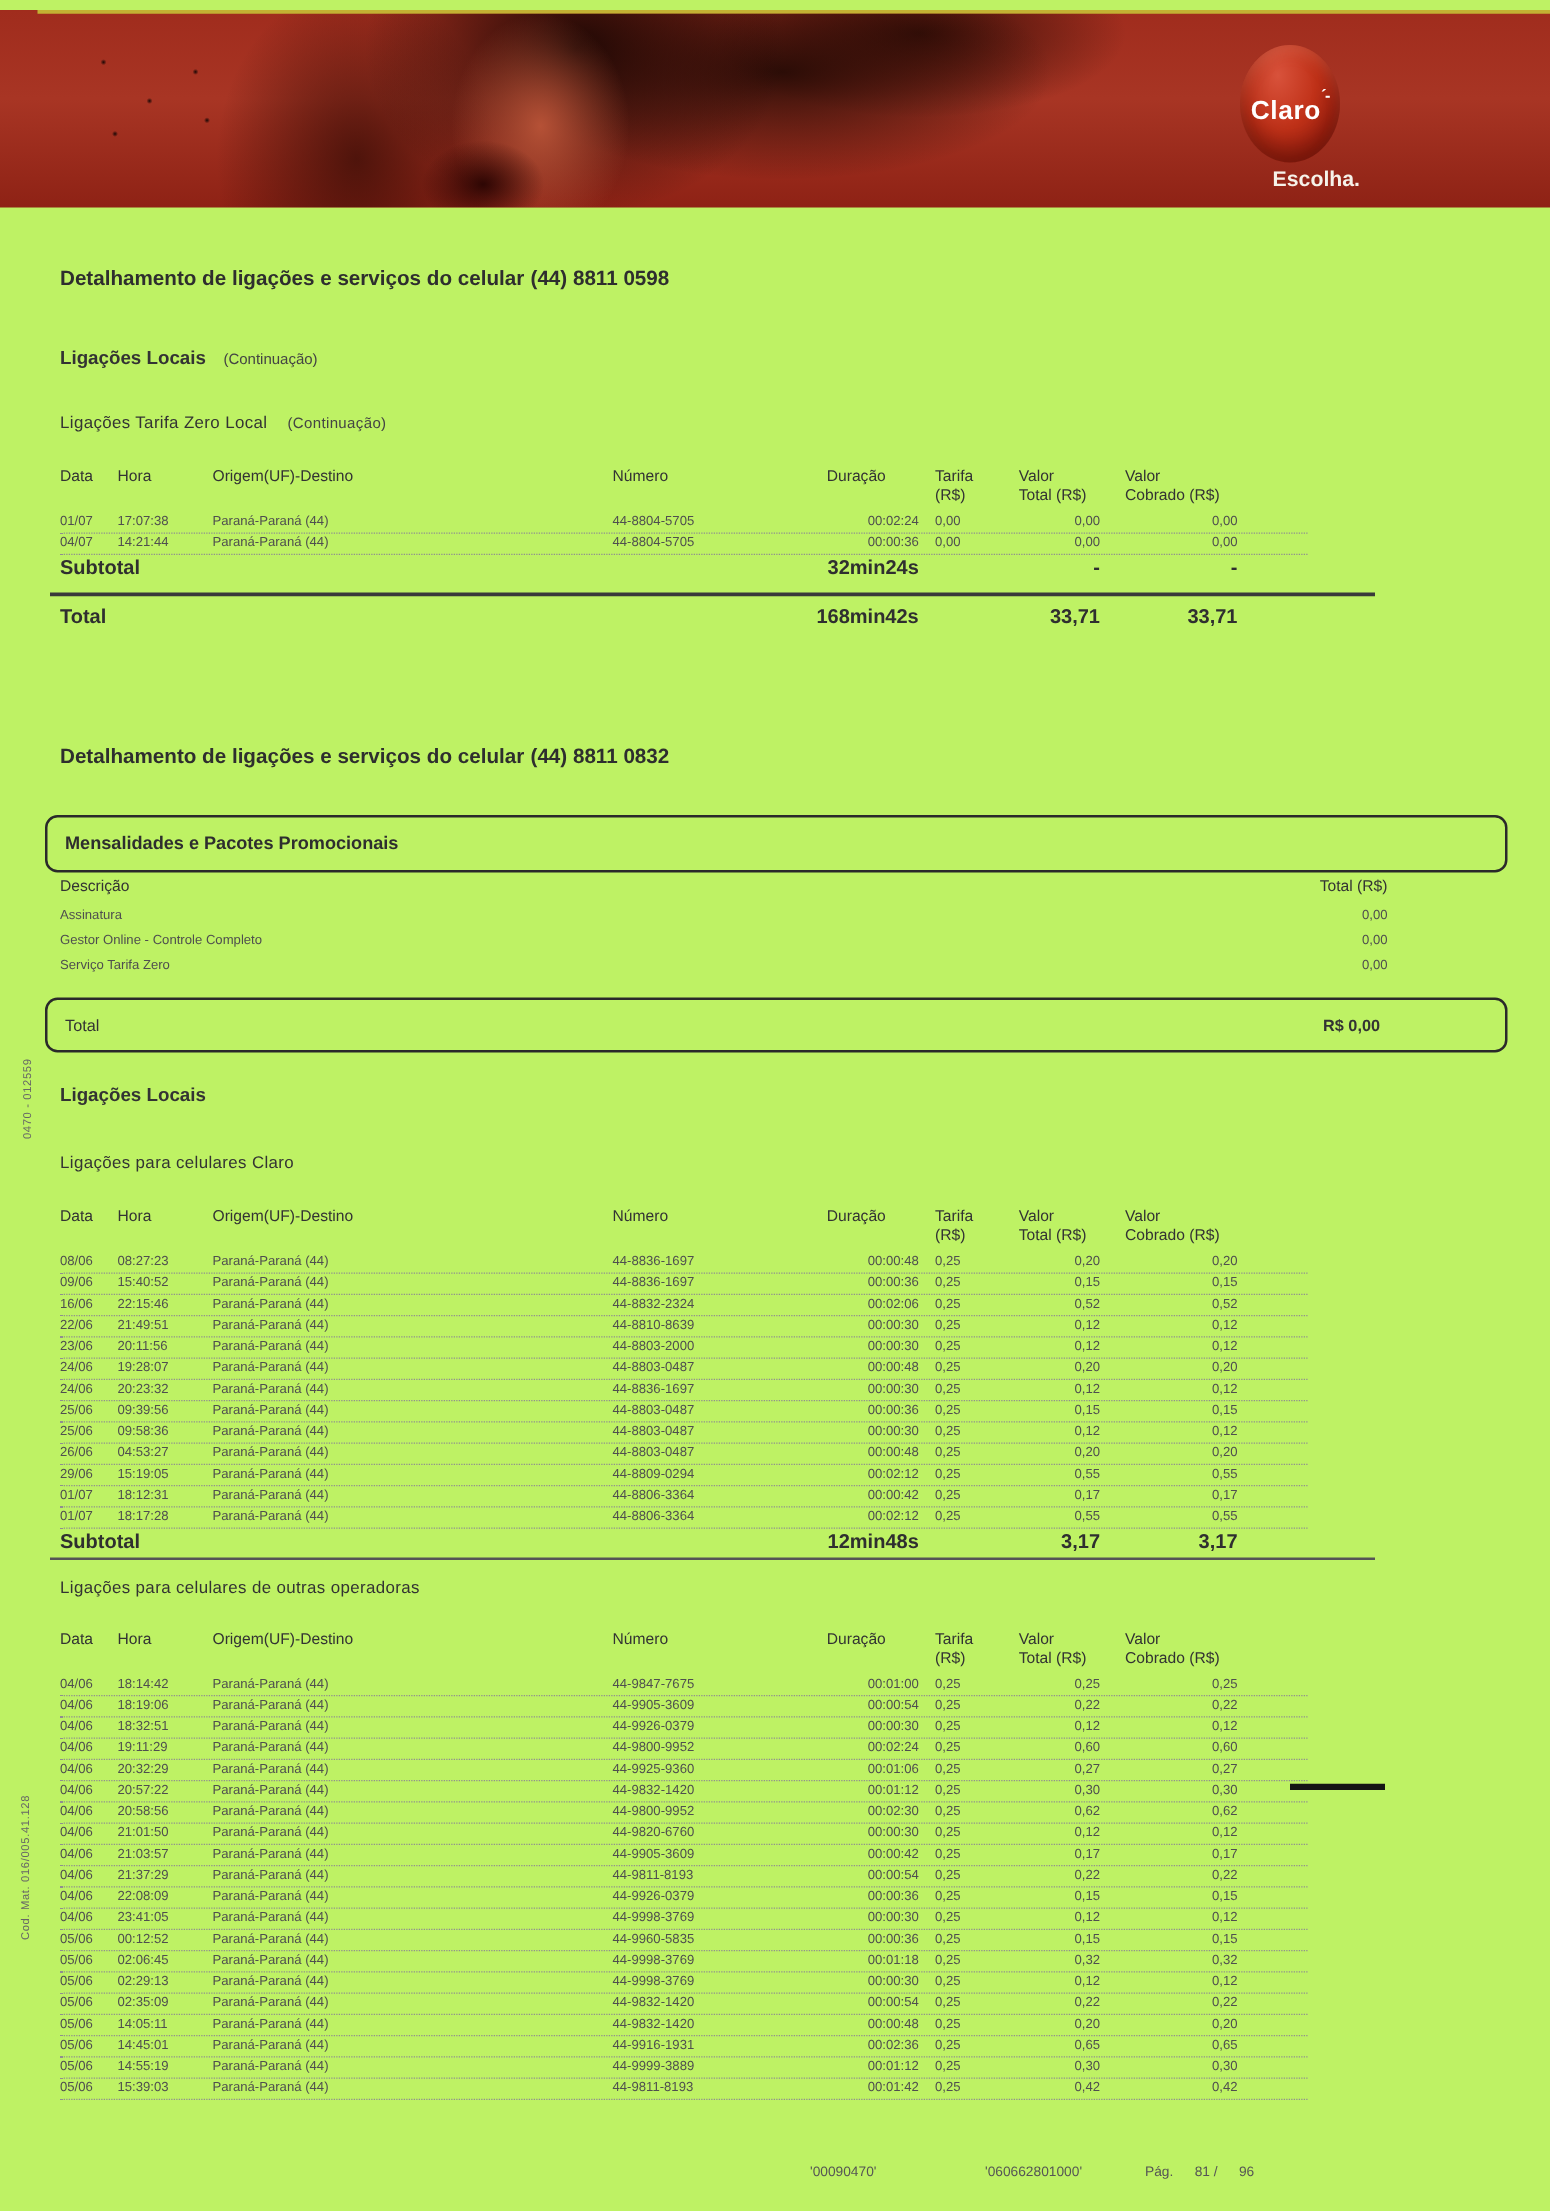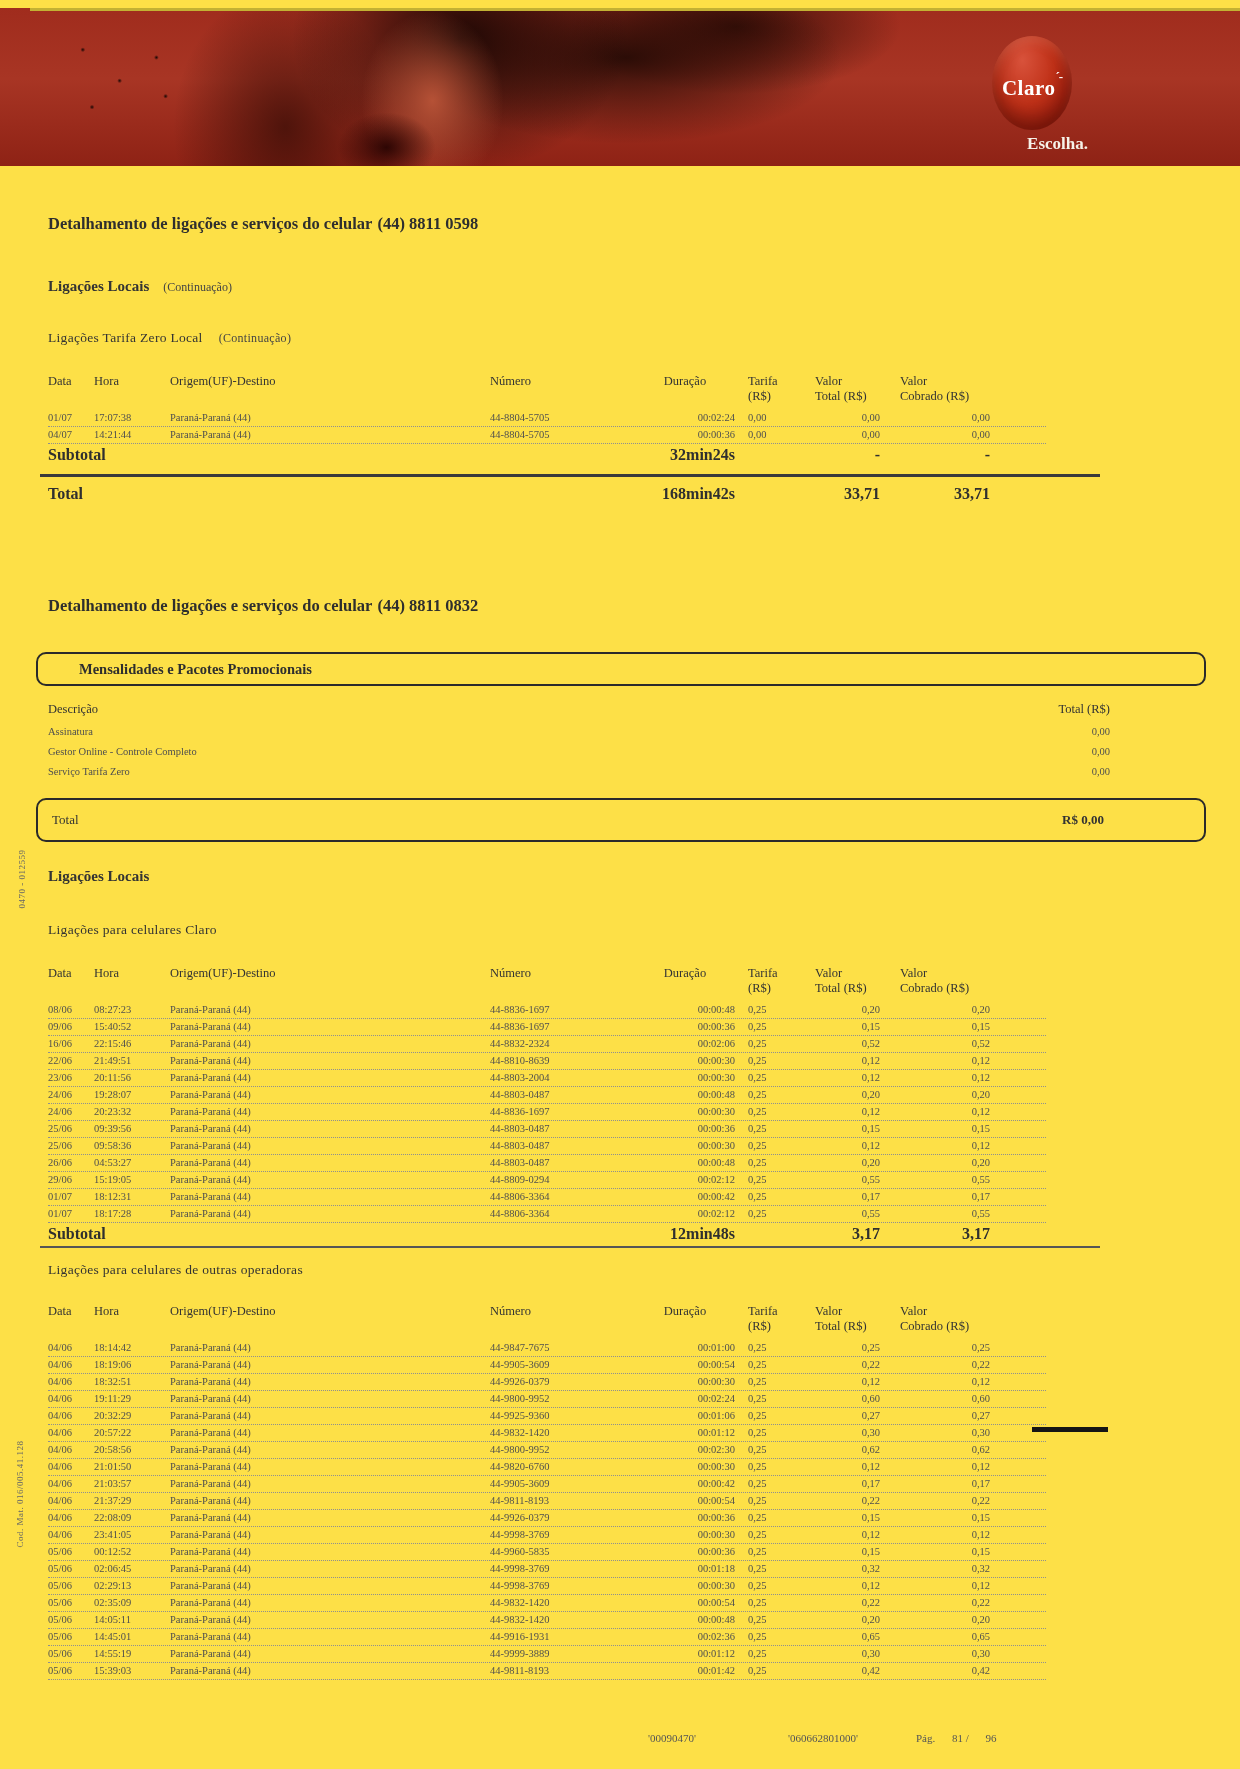--- a/index.html
+++ b/index.html
@@ -1,19 +1,19 @@
 <!DOCTYPE html>
 <html><head>
 <meta charset="utf-8">
 <style>
   html,body{margin:0;padding:0;background:#e8e8e6;}
   #page{
     position:relative;width:1240px;height:1769px;margin:0 auto;
-    background:#fde047;overflow:hidden;
-    font-family:Liberation Serif, serif;color:#3b3b3b;
+    background:#bef264;overflow:hidden;
+    font-family:Liberation Sans, sans-serif;color:#3b3b3b;
   }
   
   .banner{position:absolute;top:8px;left:0;width:1240px;height:158px;
     background:linear-gradient(180deg,#a02c1d 0%,#a83524 45%,#8e2215 100%);overflow:hidden;}
   .banner-topline{position:absolute;top:0;left:30px;right:0;height:3px;background:#c9c937;opacity:.85;}
   .banner-photo{position:absolute;top:3px;left:0;width:920px;height:155px;
     background:
       radial-gradient(ellipse 70px 50px at 42% 88%, rgba(40,4,2,.95), rgba(40,4,2,0) 70%),
       radial-gradient(ellipse 95px 120px at 47% 58%, rgba(186,84,56,.95), rgba(186,84,56,0) 75%),
       radial-gradient(ellipse 240px 190px at 50% 18%, rgba(24,6,3,.95), rgba(24,6,3,0) 70%),
@@ -162,21 +162,21 @@
       <span></span>
       <span class="c-tot">33,71</span>
       <span class="c-cob">33,71</span>
     </div>
   </div>
 
   <div class="abs doc-title" style="top:596px;">
     <span>Detalhamento de ligações e serviços do celular</span><span class="phone">(44) 8811 0832</span>
   </div>
 
-  <div class="roundbox" style="top:652px;height:34px;padding-left:27px;">
+  <div class="roundbox" style="top:652px;height:46px;">
     <div class="inner">
       <span class="box-title">Mensalidades e Pacotes Promocionais</span>
     </div>
   </div>
 
   <div class="desc-table" style="top:702px;">
     <div class="desc-head">
       <span>Descrição</span>
       <span>Total (R$)</span>
     </div>
@@ -276,21 +276,21 @@
           <span class="c-dur">00:00:30</span>
           <span class="c-tar">0,25</span>
           <span class="c-tot">0,12</span>
           <span class="c-cob">0,12</span>
         </div>
 
         <div class="trow">
           <span>23/06</span>
           <span>20:11:56</span>
           <span>Paraná-Paraná (44)</span>
-          <span>44-8803-2004</span>
+          <span>44-8803-2000</span>
           <span class="c-dur">00:00:30</span>
           <span class="c-tar">0,25</span>
           <span class="c-tot">0,12</span>
           <span class="c-cob">0,12</span>
         </div>
 
         <div class="trow">
           <span>24/06</span>
           <span>19:28:07</span>
           <span>Paraná-Paraná (44)</span>

